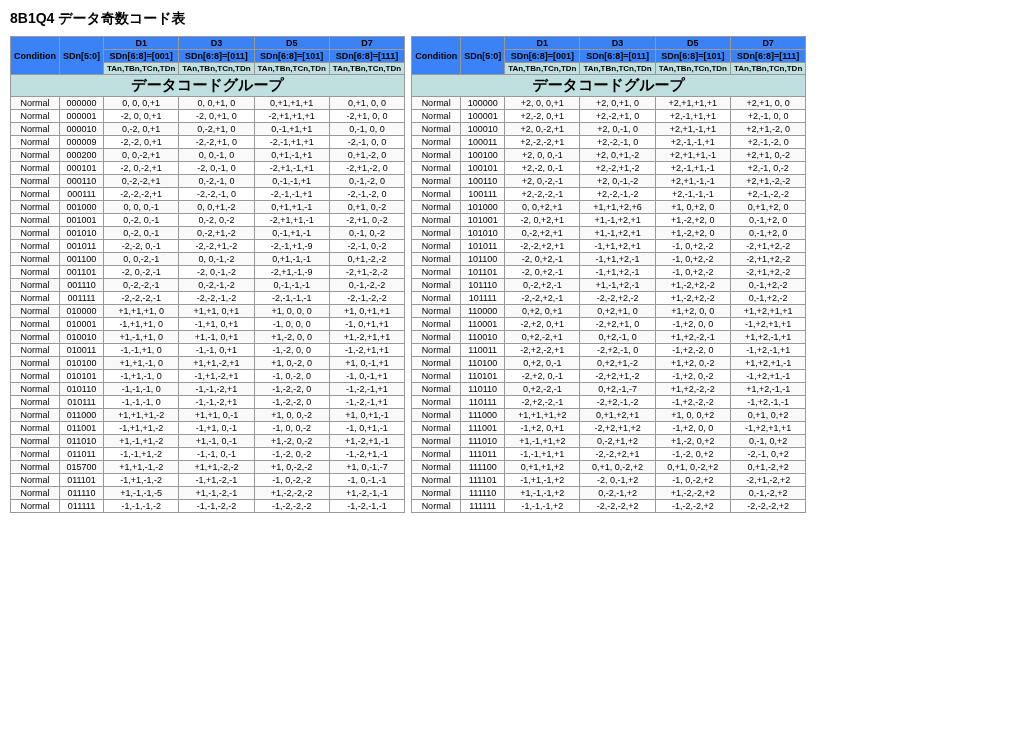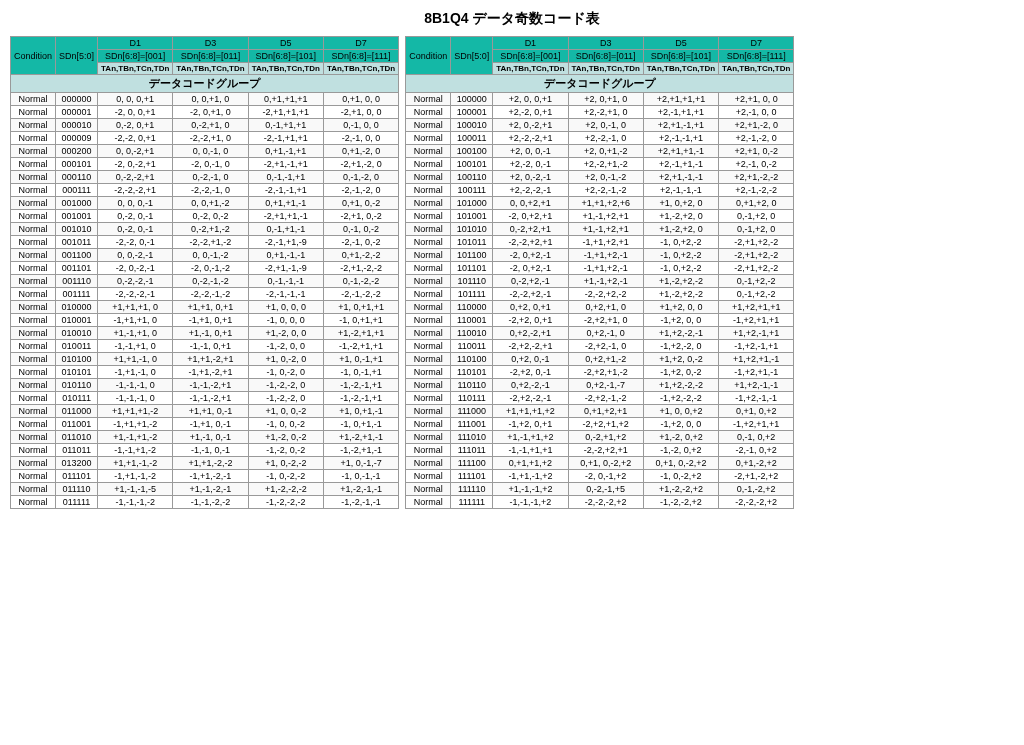--- a/index.html
+++ b/index.html
@@ -3,52 +3,51 @@
   <meta charset="utf-8">
   <style>
     * { margin: 0; padding: 0; box-sizing: border-box; }
     body {
       font-family: Arial, sans-serif;
       font-size: 10px;
       background: #fff;
       padding: 10px;
     }
     h1 {
-      text-align: center;
       font-size: 14px;
       margin-bottom: 8px;
       font-weight: bold;
     }
     .tables-container {
       display: flex;
       gap: 6px;
     }
     table {
       border-collapse: collapse;
       font-size: 9px;
     }
     th, td {
       border: 1px solid #999;
       padding: 1px 3px;
       text-align: center;
       white-space: nowrap;
     }
     .header-top {
-      background: #14b8a6;
-      font-weight: normal;
+      background: #3b82f6;
+      font-weight: bold;
     }
     .header-sub {
       background: #c0e0e0;
       font-size: 8px;
       text-align: right;
     }
     .group-header {
       background: #c0e0e0;
       font-weight: bold;
-      font-size: 11px;
+      font-size: 15px;
     }
     tr:nth-child(even) td {
       background: #f9f9f9;
     }
     tr:nth-child(odd) td {
       background: #fff;
     }
     .group-row td {
       background: #c0e0e0 !important;
     }
@@ -306,21 +305,21 @@
         <tr>
           <td>Normal</td>
           <td>011011</td>
           <td>-1,-1,+1,-2</td>
           <td>-1,-1, 0,-1</td>
           <td>-1,-2, 0,-2</td>
           <td>-1,-2,+1,-1</td>
         </tr>
         <tr>
           <td>Normal</td>
-          <td>013200</td>
+          <td>015700</td>
           <td>+1,+1,-1,-2</td>
           <td>+1,+1,-2,-2</td>
           <td>+1, 0,-2,-2</td>
           <td>+1, 0,-1,-7</td>
         </tr>
         <tr>
           <td>Normal</td>
           <td>011101</td>
           <td>-1,+1,-1,-2</td>
           <td>-1,+1,-2,-1</td>
@@ -610,21 +609,21 @@
           <td>111101</td>
           <td>-1,+1,-1,+2</td>
           <td>-2, 0,-1,+2</td>
           <td>-1, 0,-2,+2</td>
           <td>-2,+1,-2,+2</td>
         </tr>
         <tr>
           <td>Normal</td>
           <td>111110</td>
           <td>+1,-1,-1,+2</td>
-          <td>0,-2,-1,+5</td>
+          <td>0,-2,-1,+2</td>
           <td>+1,-2,-2,+2</td>
           <td>0,-1,-2,+2</td>
         </tr>
         <tr>
           <td>Normal</td>
           <td>111111</td>
           <td>-1,-1,-1,+2</td>
           <td>-2,-2,-2,+2</td>
           <td>-1,-2,-2,+2</td>
           <td>-2,-2,-2,+2</td>

